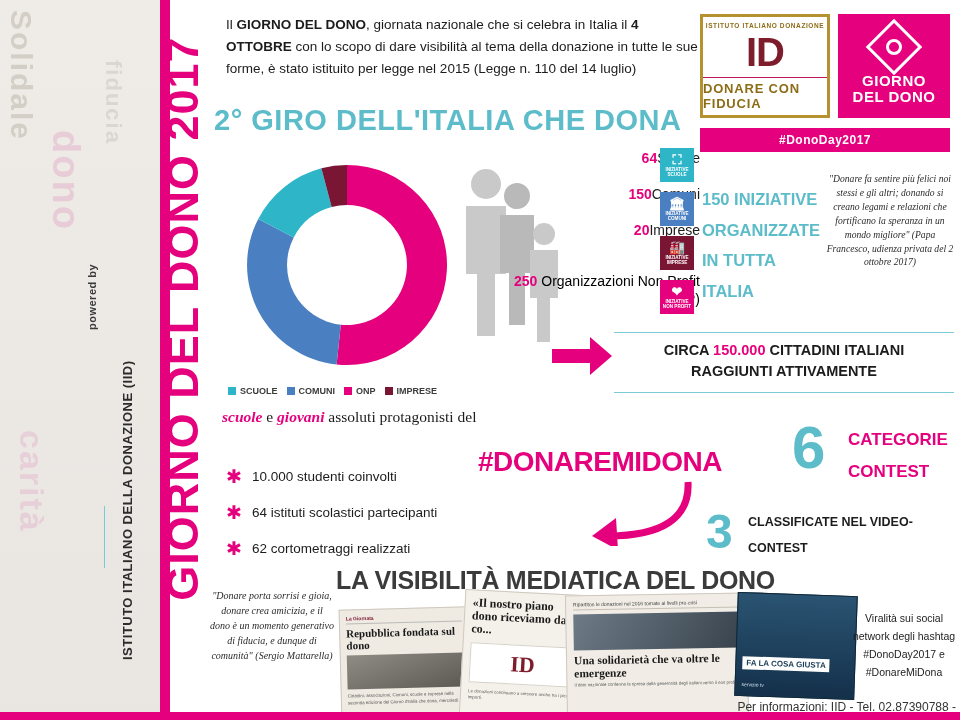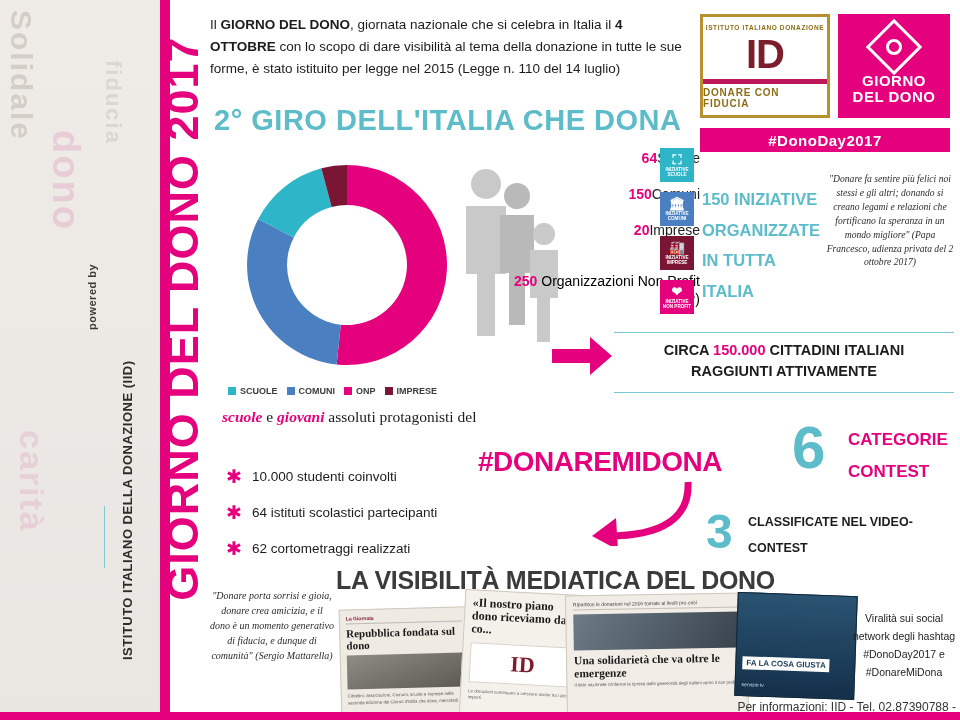--- a/index.html
+++ b/index.html
@@ -69,53 +69,53 @@
     font-size: 13px; font-weight: bold; color: #2b2b2b;
     letter-spacing: .5px; white-space: nowrap;
   }
   .vrule {
     position: absolute; left: 104px; top: 506px; width: 1px; height: 62px;
     background: #79c9d6;
   }
 
   
   .intro {
-    position: absolute; left: 210px; top: 14px; width: 480px;
+    position: absolute; left: 226px; top: 14px; width: 480px;
     font-size: 13.5px; line-height: 1.62; color: #1c1c1c;
   }
   .intro b { font-weight: bold; }
 
   
   .logo-iid {
     position: absolute; left: 700px; top: 14px; width: 130px; height: 104px;
     border: 3px solid #b5912f; background: #fff;
     display: flex; flex-direction: column; align-items: center; justify-content: center;
   }
   .logo-iid .ring-text { font-size: 6.5px; color: #8c6d16; letter-spacing: .6px; font-weight: bold; }
   .logo-iid .big-id { font-size: 40px; font-weight: bold; color: #7d1d2c; line-height: 1; margin: 3px 0; letter-spacing: -1px; }
-  .logo-iid .tagline { font-size: 10px; color: #8c6d16; font-weight: bold; letter-spacing: .8px; border-top: 5px solid #be185d; padding-top: 3px; margin-top: 2px; }
+  .logo-iid .tagline { font-size: 13px; color: #8c6d16; font-weight: bold; letter-spacing: .8px; border-top: 1px solid #be185d; padding-top: 3px; margin-top: 2px; }
 
   .logo-gdd {
     position: absolute; left: 838px; top: 14px; width: 112px; height: 104px;
     background: #e5007d; color: #fff;
     display: flex; flex-direction: column; align-items: center; justify-content: center; text-align: center;
   }
   .logo-gdd .mark {
     width: 40px; height: 40px; border: 3px solid #fff; transform: rotate(45deg);
     display:flex; align-items:center; justify-content:center; margin-bottom: 6px;
   }
   .logo-gdd .mark i { display:block; width: 16px; height: 16px; border: 3px solid #fff; border-radius: 50%; }
   .logo-gdd .l1 { font-size: 15px; font-weight: bold; line-height: 1.05; letter-spacing: .5px; }
   .logo-gdd .l2 { font-size: 15px; font-weight: bold; line-height: 1.05; letter-spacing: .5px; }
 
   .hashtag-bar {
     position: absolute; left: 700px; top: 128px; width: 250px; height: 24px;
     background: #e5007d; color: #fff;
     display: flex; align-items: center; justify-content: center;
-    font-size: 15px; font-weight: bold; letter-spacing: .5px;
+    font-size: 12px; font-weight: bold; letter-spacing: .5px;
   }
 
   
   .giro-title {
     position: absolute; left: 214px; top: 104px;
     font-size: 29px; font-weight: bold; color: #5cbcc9; letter-spacing: .5px;
   }
 
   
   .donut-wrap { position: absolute; left: 232px; top: 150px; width: 230px; height: 230px; }

